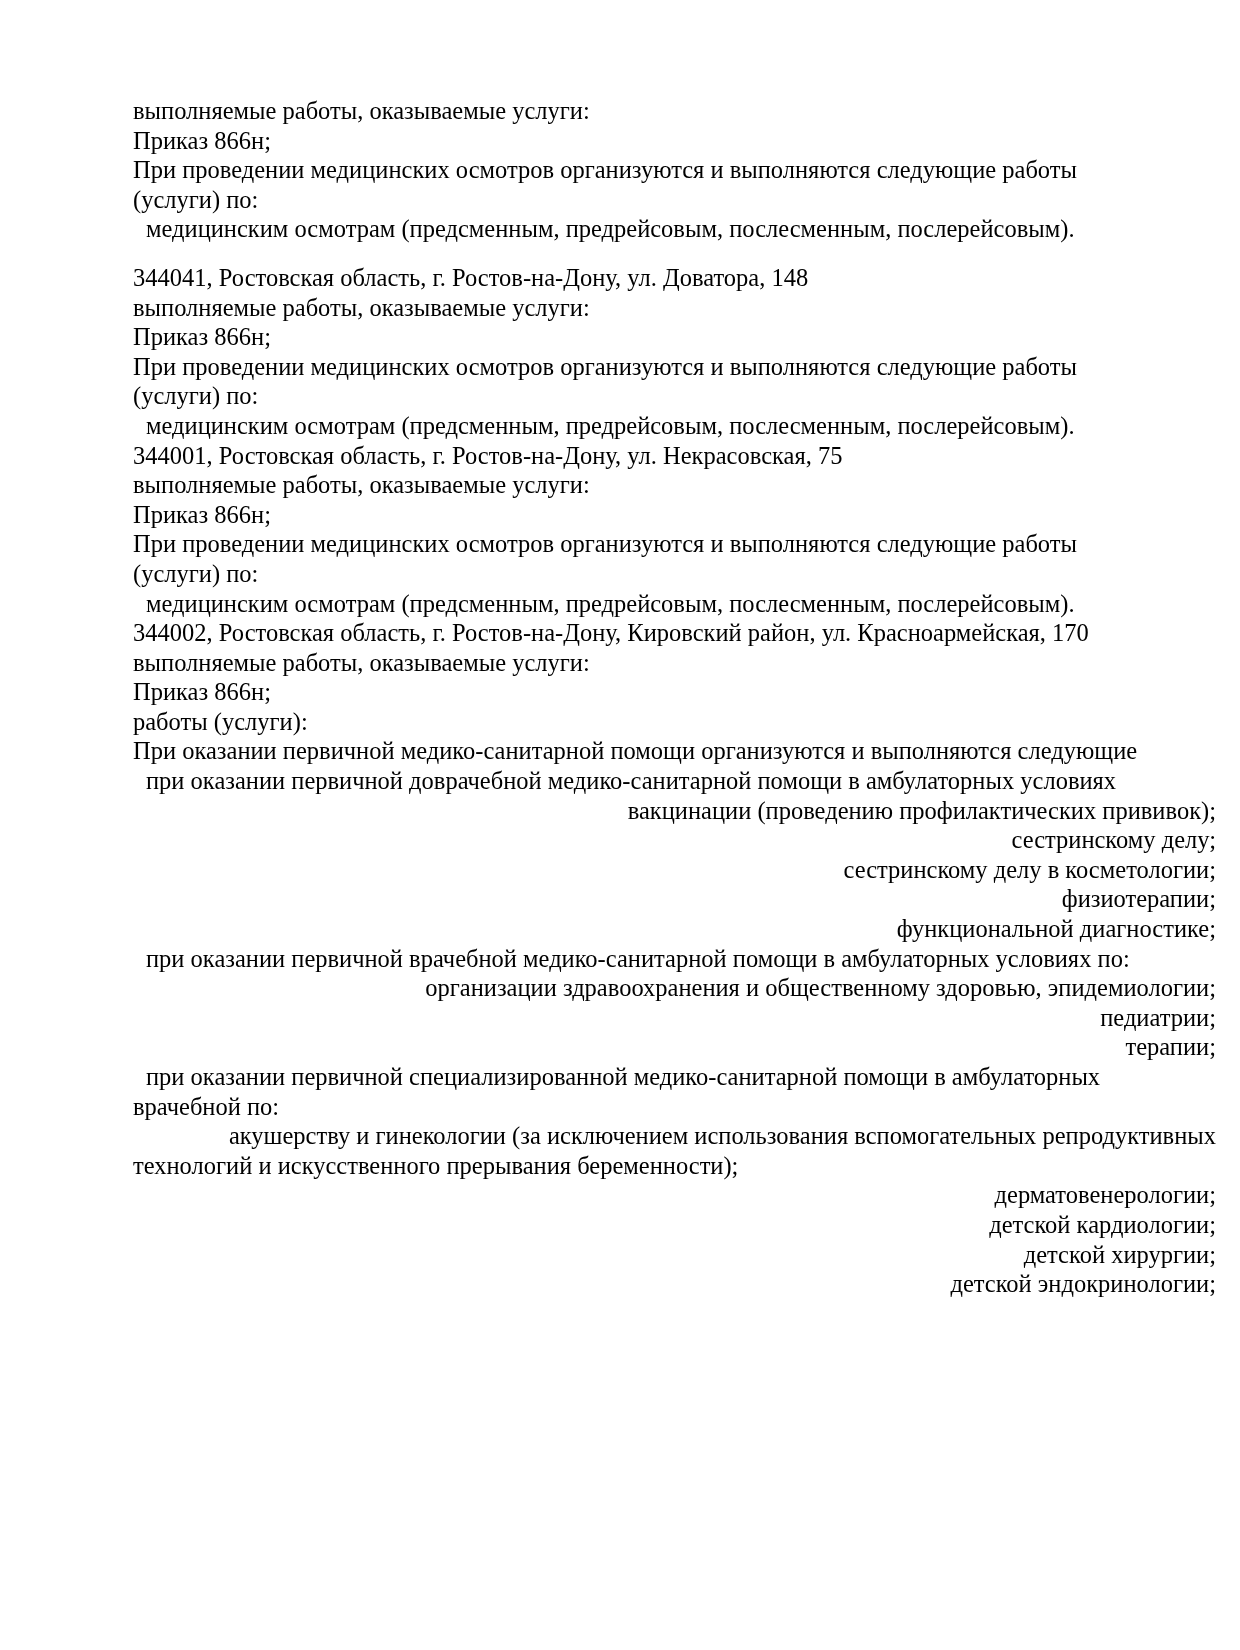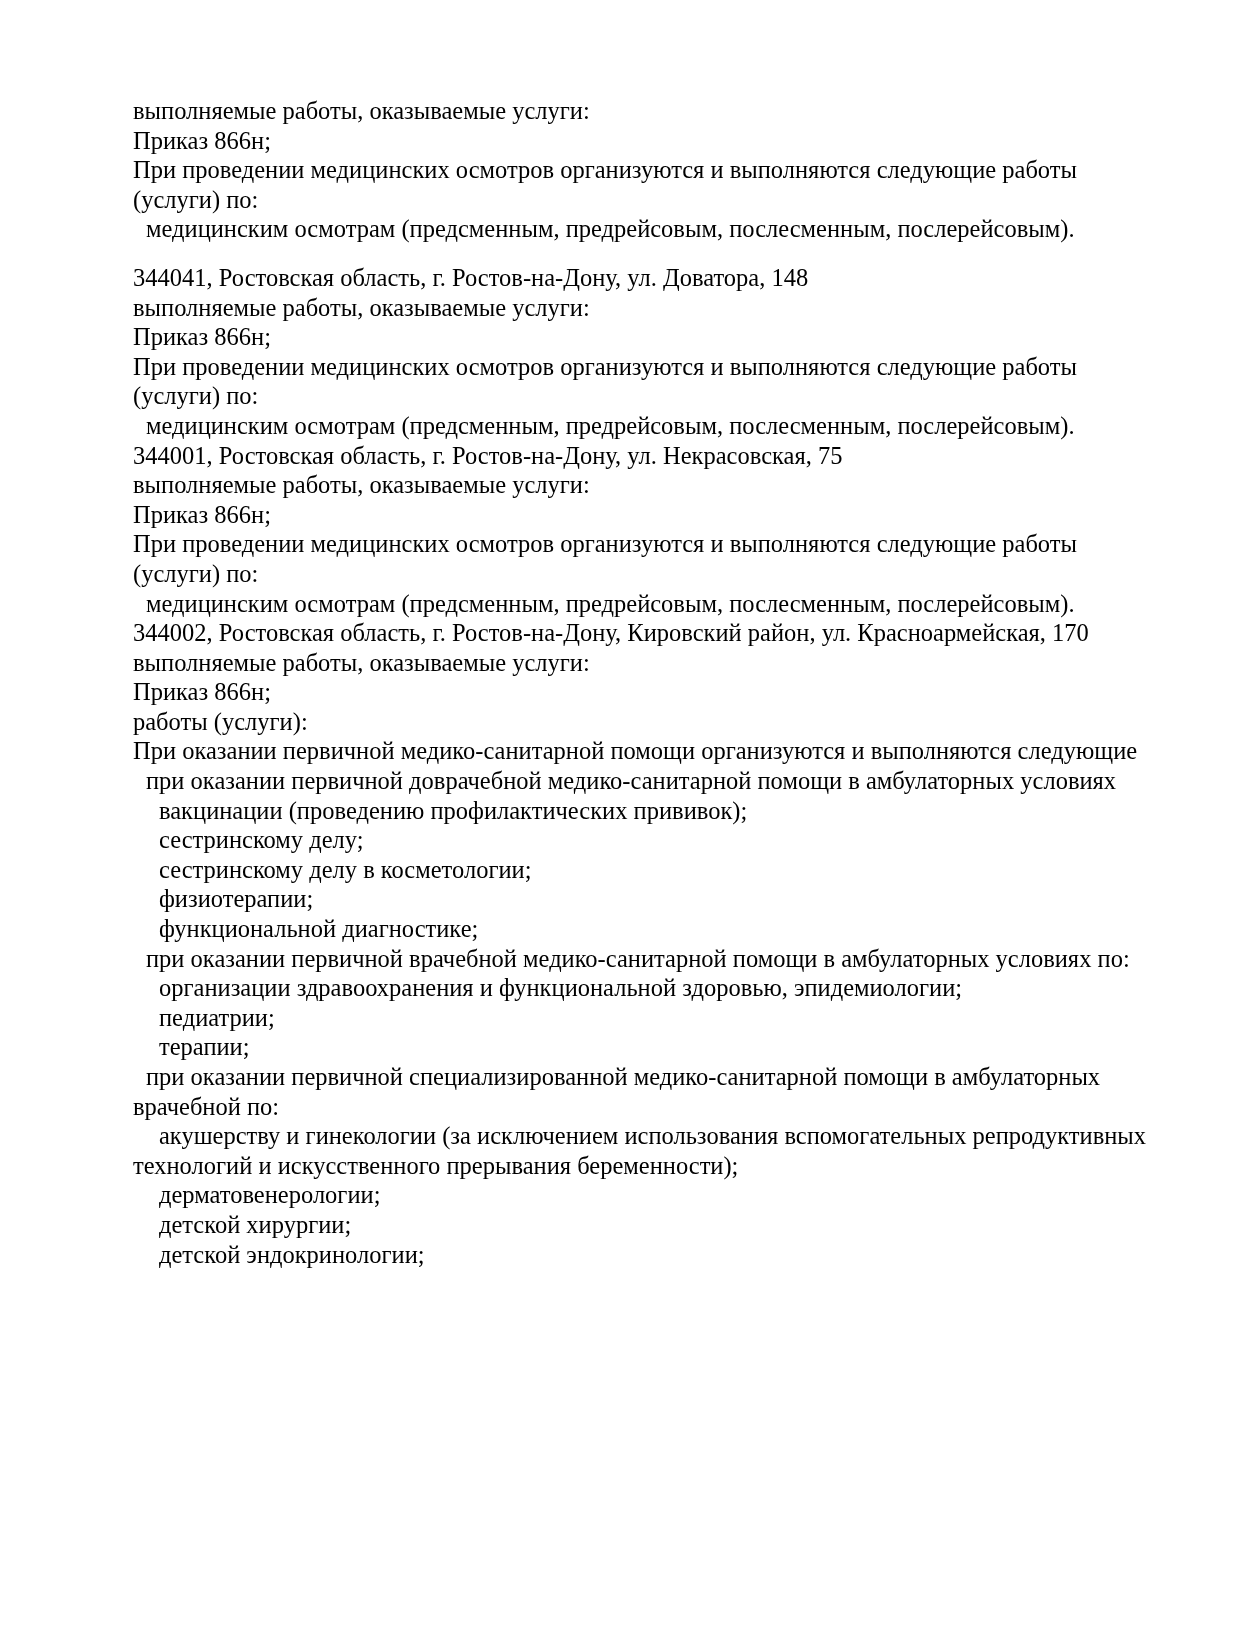--- a/index.html
+++ b/index.html
@@ -22,21 +22,21 @@
     overflow: hidden;
   }
   .doc-section { display: block; }
   .doc-section + .doc-section { }   
   .doc-section:nth-of-type(2) { margin-top: 19px; }    
   .doc-line {
     white-space: nowrap;
   }
   .indent-0 { padding-left: 0; }
   .indent-1 { padding-left: 13px; }
-  .indent-2 { padding-left: 26px; }
+  .indent-2 { padding-left: 26px; text-align: right; }
 </style>
 </head>
 <body>
 
 <main class="page" style="background: rgb(255, 255, 255); color: rgb(0, 0, 0);">
   <div>
       <section class="doc-section">
         <div class="doc-line indent-0">выполняемые работы, оказываемые услуги:</div>
         <div class="doc-line indent-0">Приказ 866н;</div>
         <div class="doc-line indent-0">При проведении медицинских осмотров организуются и выполняются следующие работы</div>
@@ -65,25 +65,26 @@
         <div class="doc-line indent-0">Приказ 866н;</div>
         <div class="doc-line indent-0">работы (услуги):</div>
         <div class="doc-line indent-0">При оказании первичной медико-санитарной помощи организуются и выполняются следующие</div>
         <div class="doc-line indent-1">при оказании первичной доврачебной медико-санитарной помощи в амбулаторных условиях</div>
         <div class="doc-line indent-2">вакцинации (проведению профилактических прививок);</div>
         <div class="doc-line indent-2">сестринскому делу;</div>
         <div class="doc-line indent-2">сестринскому делу в косметологии;</div>
         <div class="doc-line indent-2">физиотерапии;</div>
         <div class="doc-line indent-2">функциональной диагностике;</div>
         <div class="doc-line indent-1">при оказании первичной врачебной медико-санитарной помощи в амбулаторных условиях по:</div>
-        <div class="doc-line indent-2">организации здравоохранения и функциональной здоровью, эпидемиологии;</div>
+        <div class="doc-line indent-2">организации здравоохранения и общественному здоровью, эпидемиологии;</div>
         <div class="doc-line indent-2">педиатрии;</div>
         <div class="doc-line indent-2">терапии;</div>
         <div class="doc-line indent-1">при оказании первичной специализированной медико-санитарной помощи в амбулаторных</div>
         <div class="doc-line indent-0">врачебной по:</div>
         <div class="doc-line indent-2">акушерству и гинекологии (за исключением использования вспомогательных репродуктивных</div>
         <div class="doc-line indent-0">технологий и искусственного прерывания беременности);</div>
         <div class="doc-line indent-2">дерматовенерологии;</div>
+        <div class="doc-line indent-2">детской кардиологии;</div>
         <div class="doc-line indent-2">детской хирургии;</div>
         <div class="doc-line indent-2">детской эндокринологии;</div>
       </section>
     </div>
 </main>
 
 </body></html>

